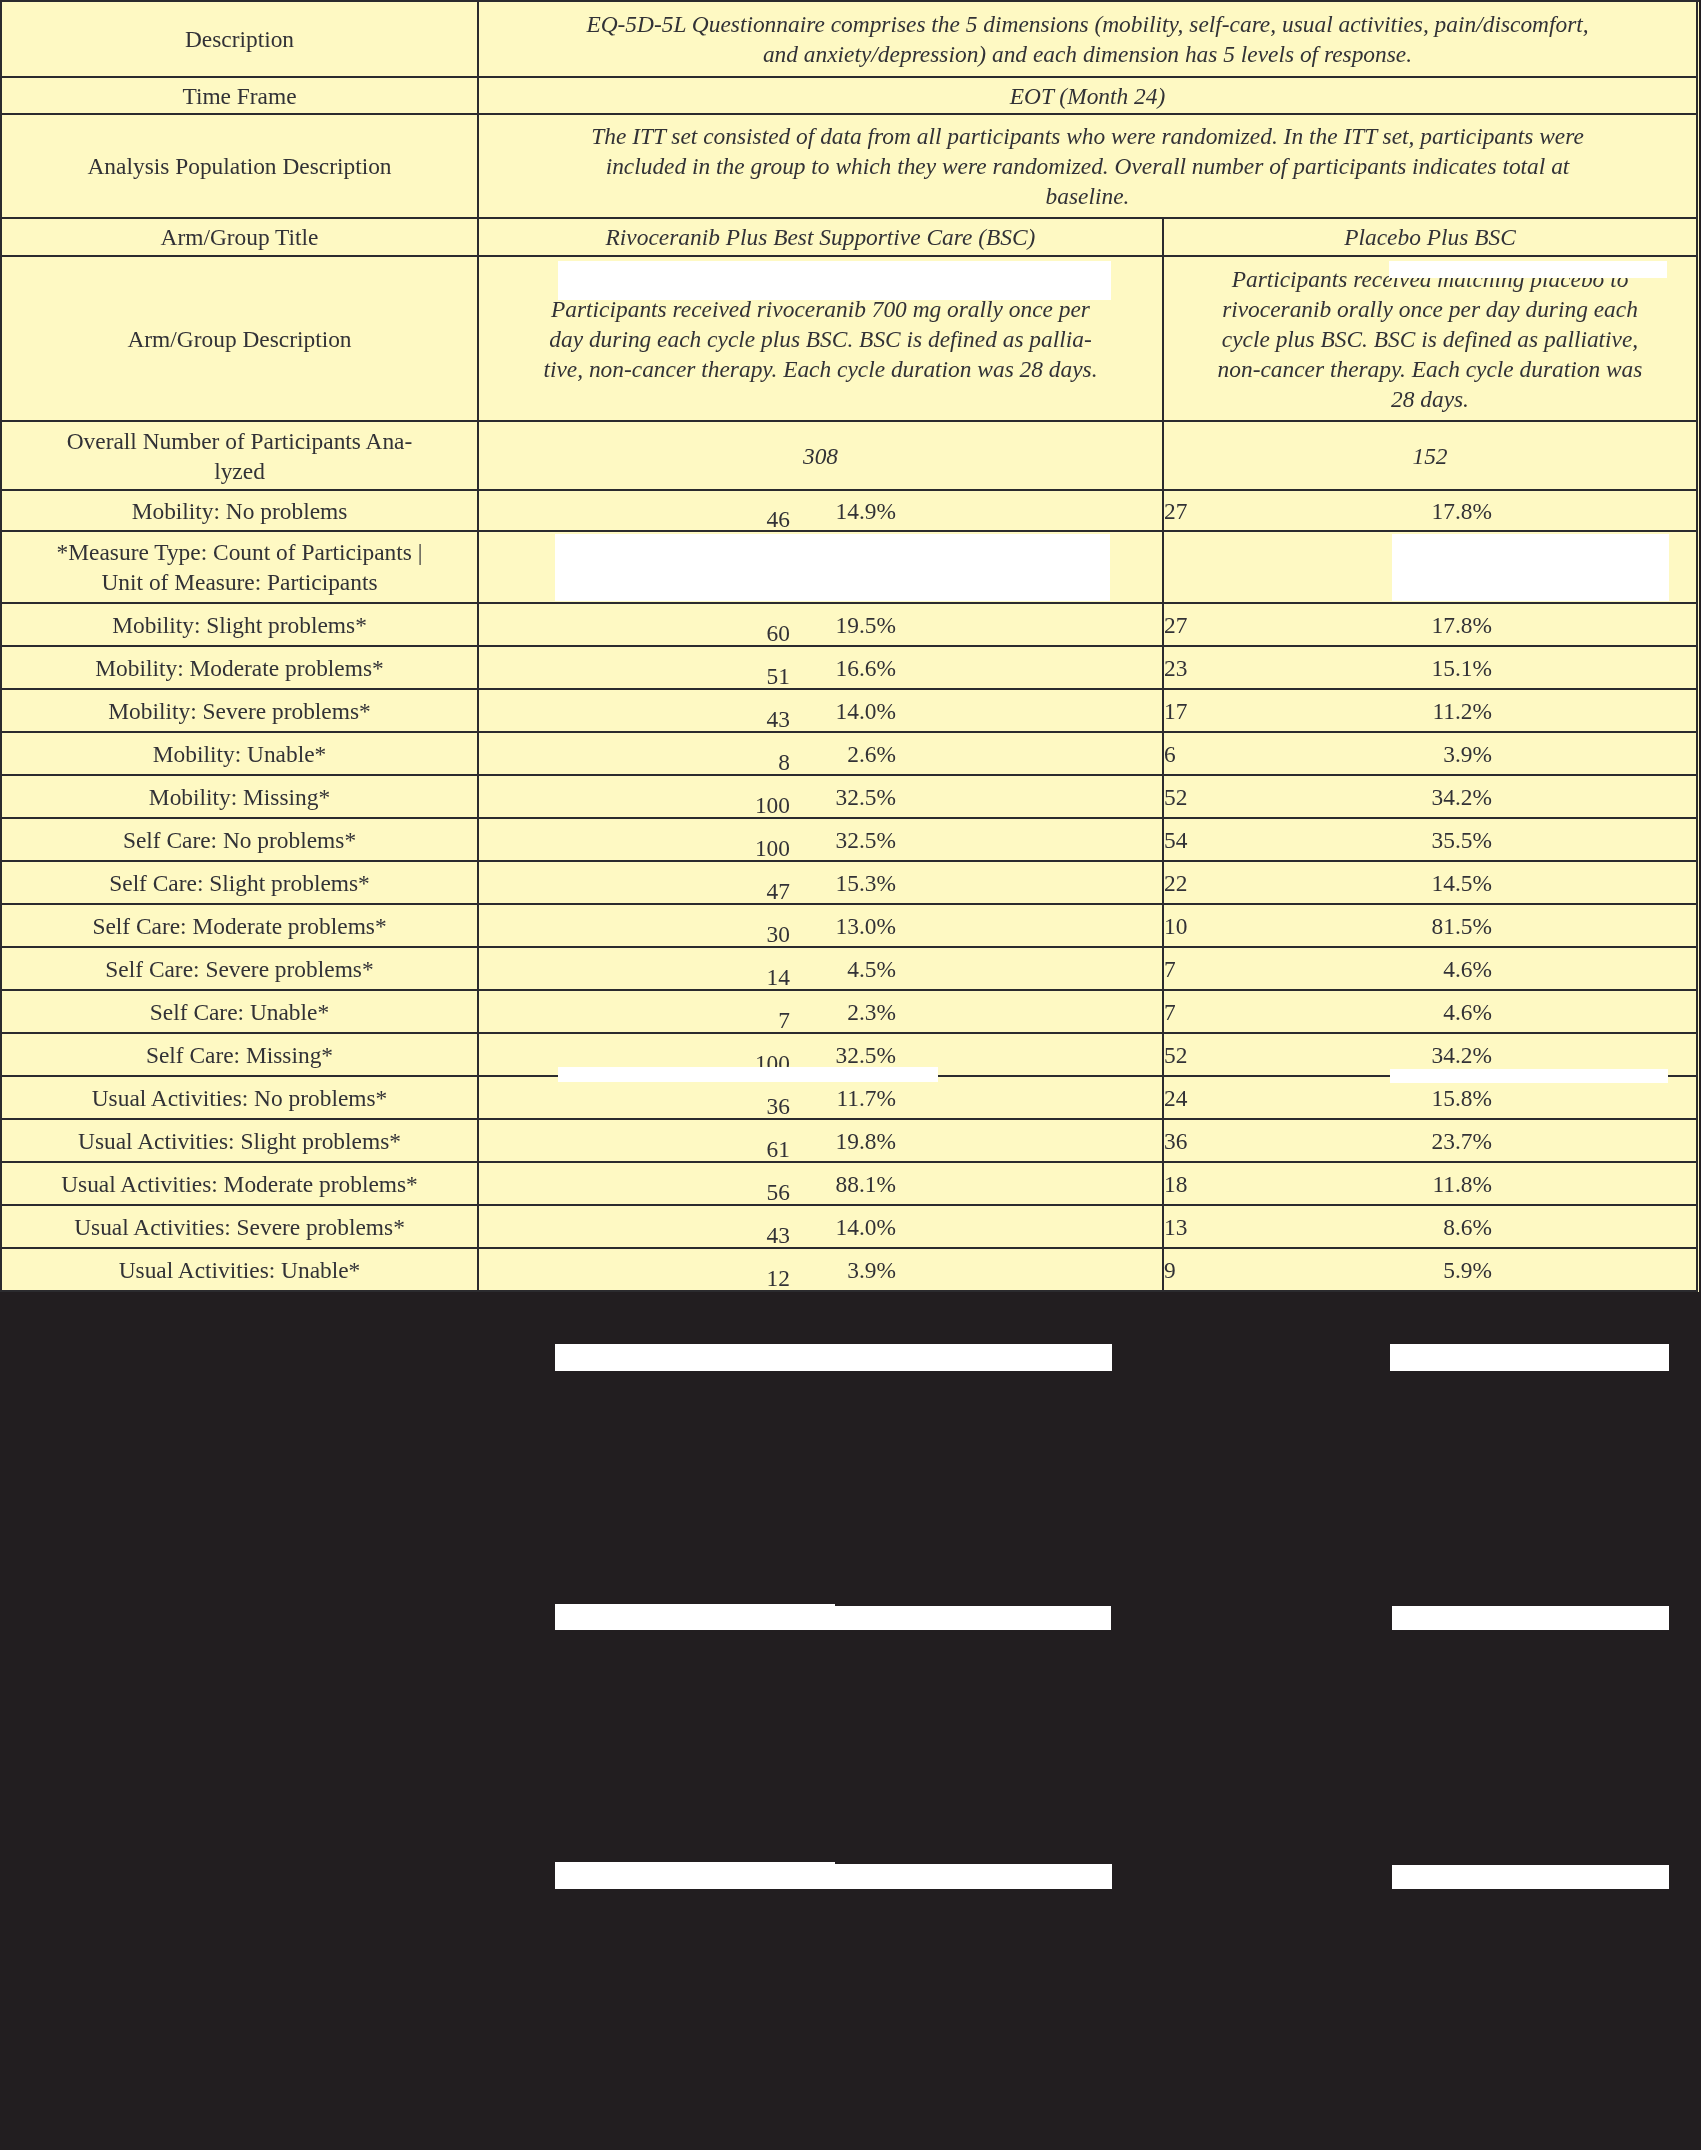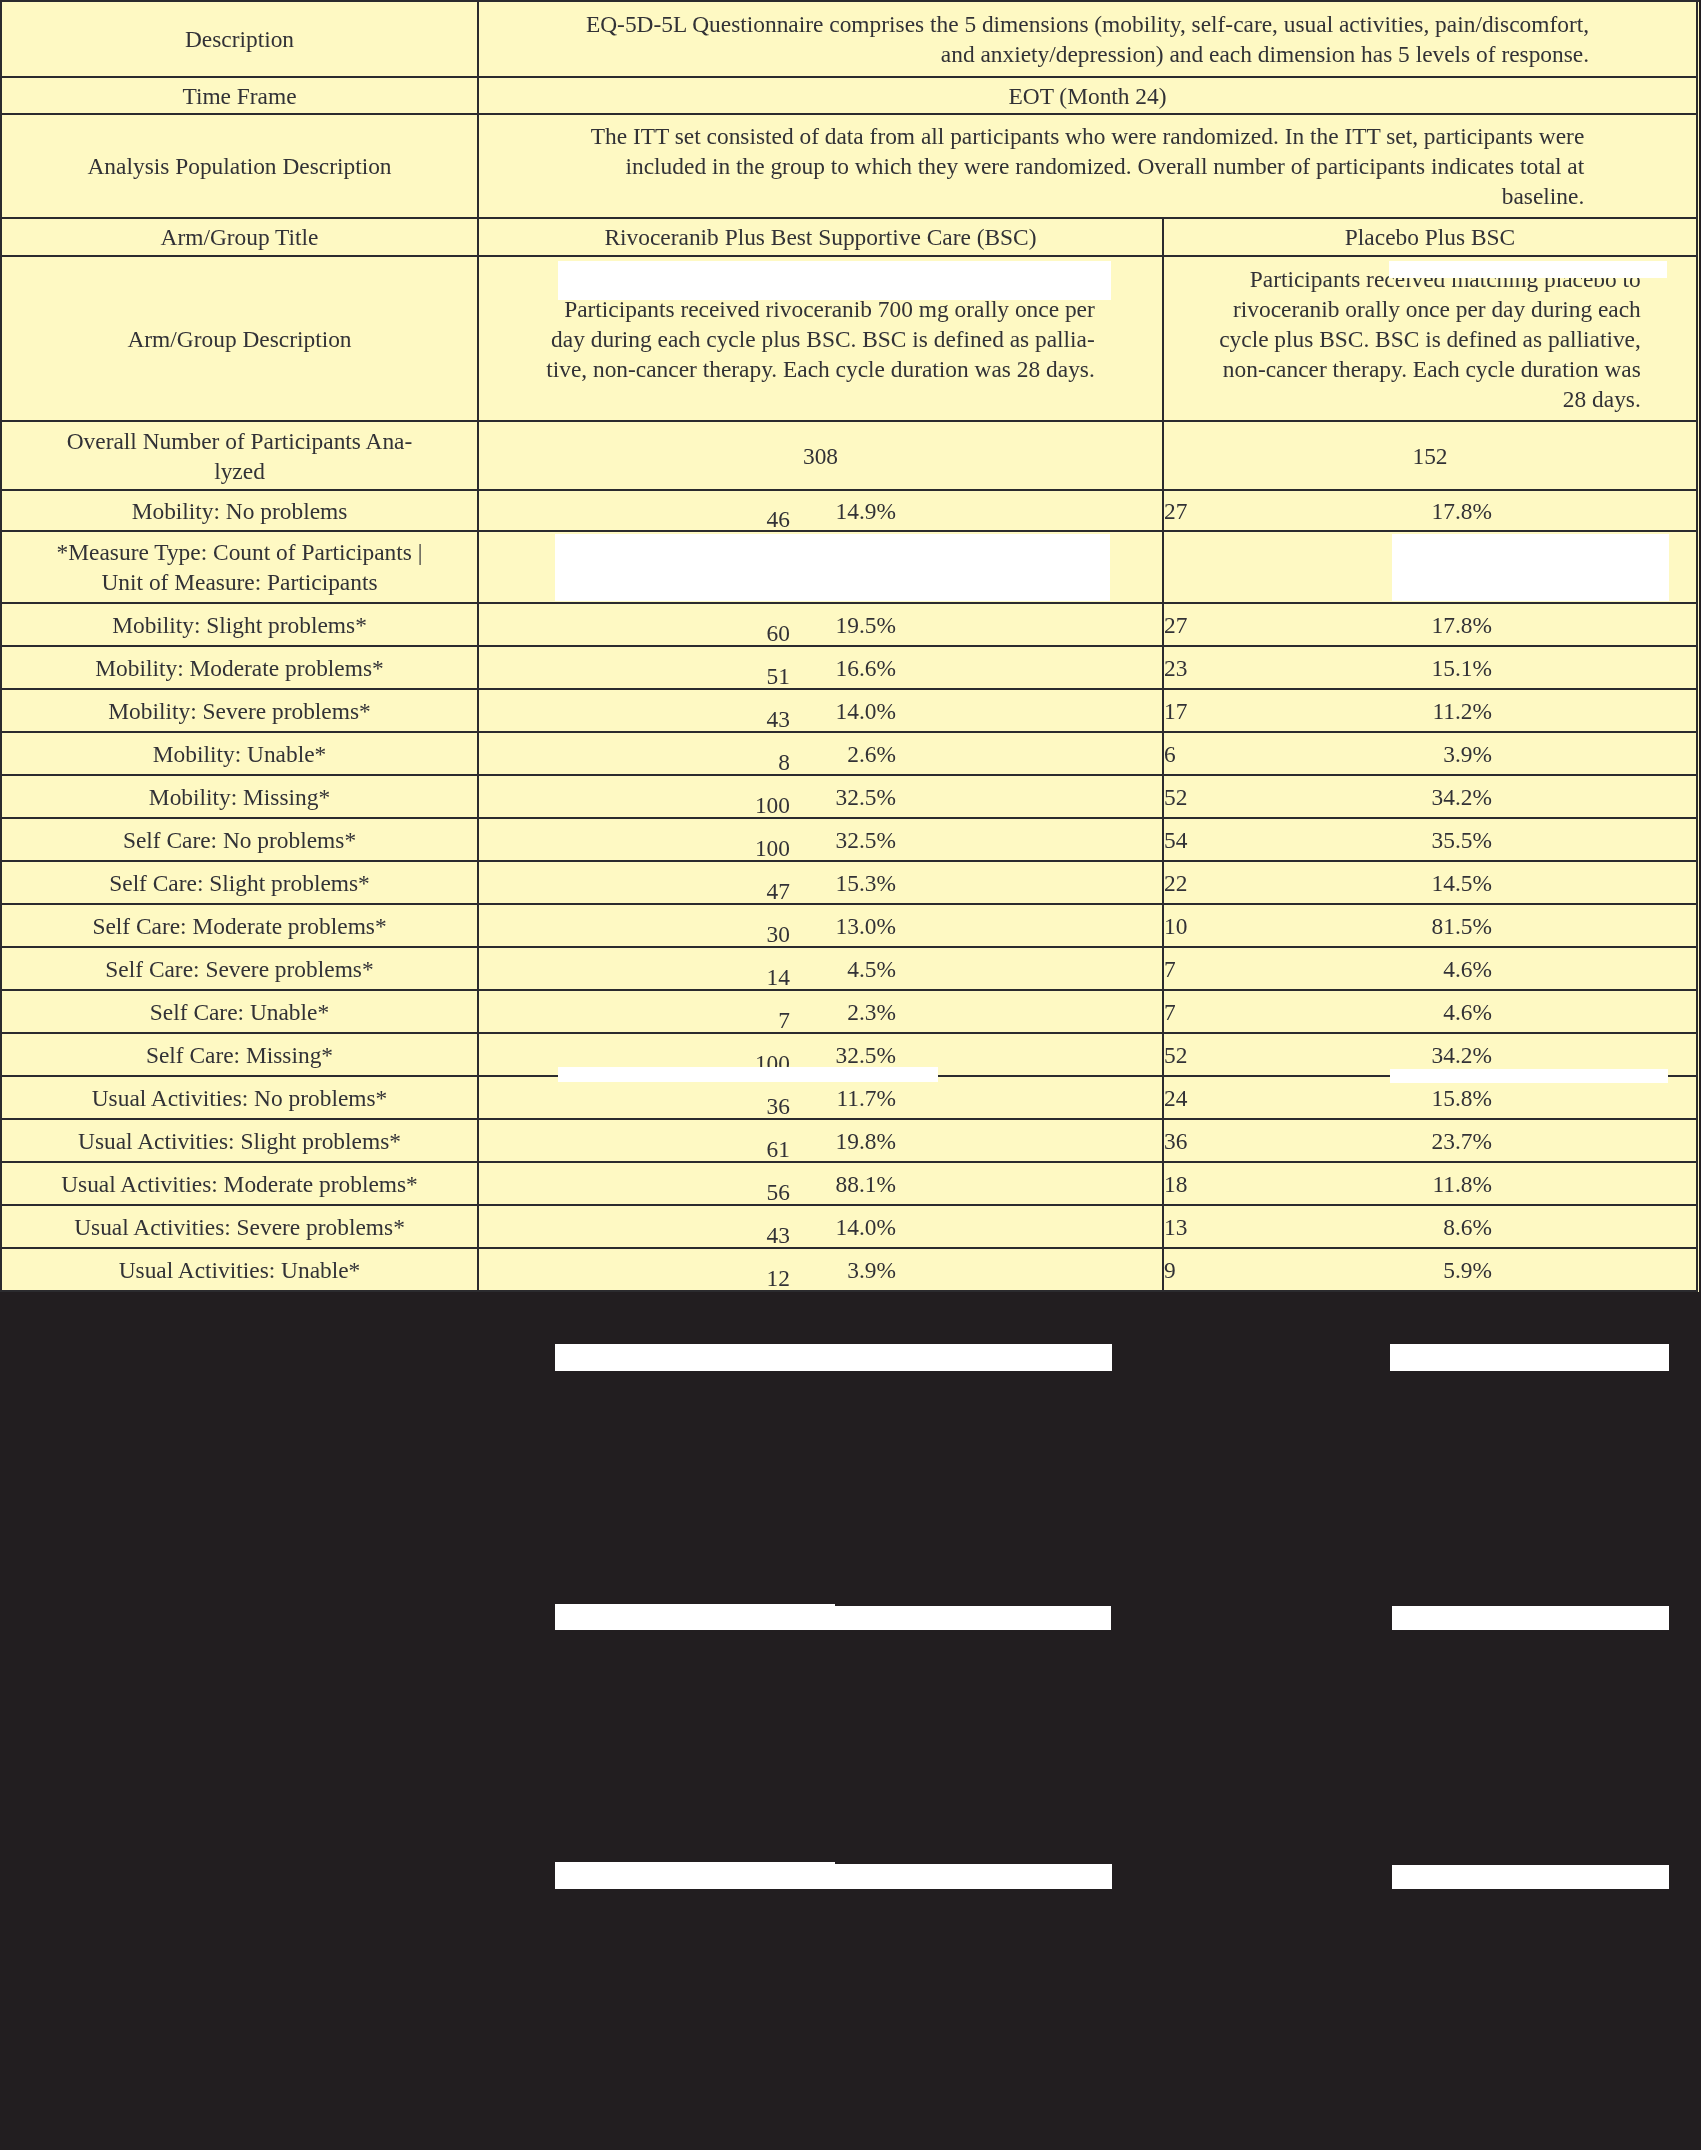--- a/index.html
+++ b/index.html
@@ -18,21 +18,21 @@
     grid-template-rows:76px 37px 104px 38px 165px 69px 41px 72px repeat(16,43px);
   }
   .cell{
     border-right:2.3px solid #2b2b2e;border-bottom:2.3px solid #2b2b2e;
     box-sizing:border-box;
     display:flex;align-items:center;
     font-size:23.4px;line-height:30px;
     overflow:hidden;
   }
   .label{justify-content:center;text-align:center;padding:0 10.6px;}
-  .center{justify-content:center;text-align:right;padding:0 13.6px;}
+  .center{justify-content:center;text-align:center;padding:0 13.6px;font-style:italic;}
   .pre{white-space:pre-line;}
   .merged{grid-column:2/4;}
   .vcell{justify-content:flex-start;}
   .v1 .cnt{width:311px;text-align:right;margin-top:16px;}
   .v1 .pct{width:106px;text-align:right;}
   .v2 .cnt{width:234px;text-align:left;}
   .v2 .pct{width:94px;text-align:right;}
   .bar{position:absolute;background:#ffffff;}
   #below-section{position:absolute;left:0;top:1297px;width:1701px;height:854px;background:#221e20;}
 </style>

